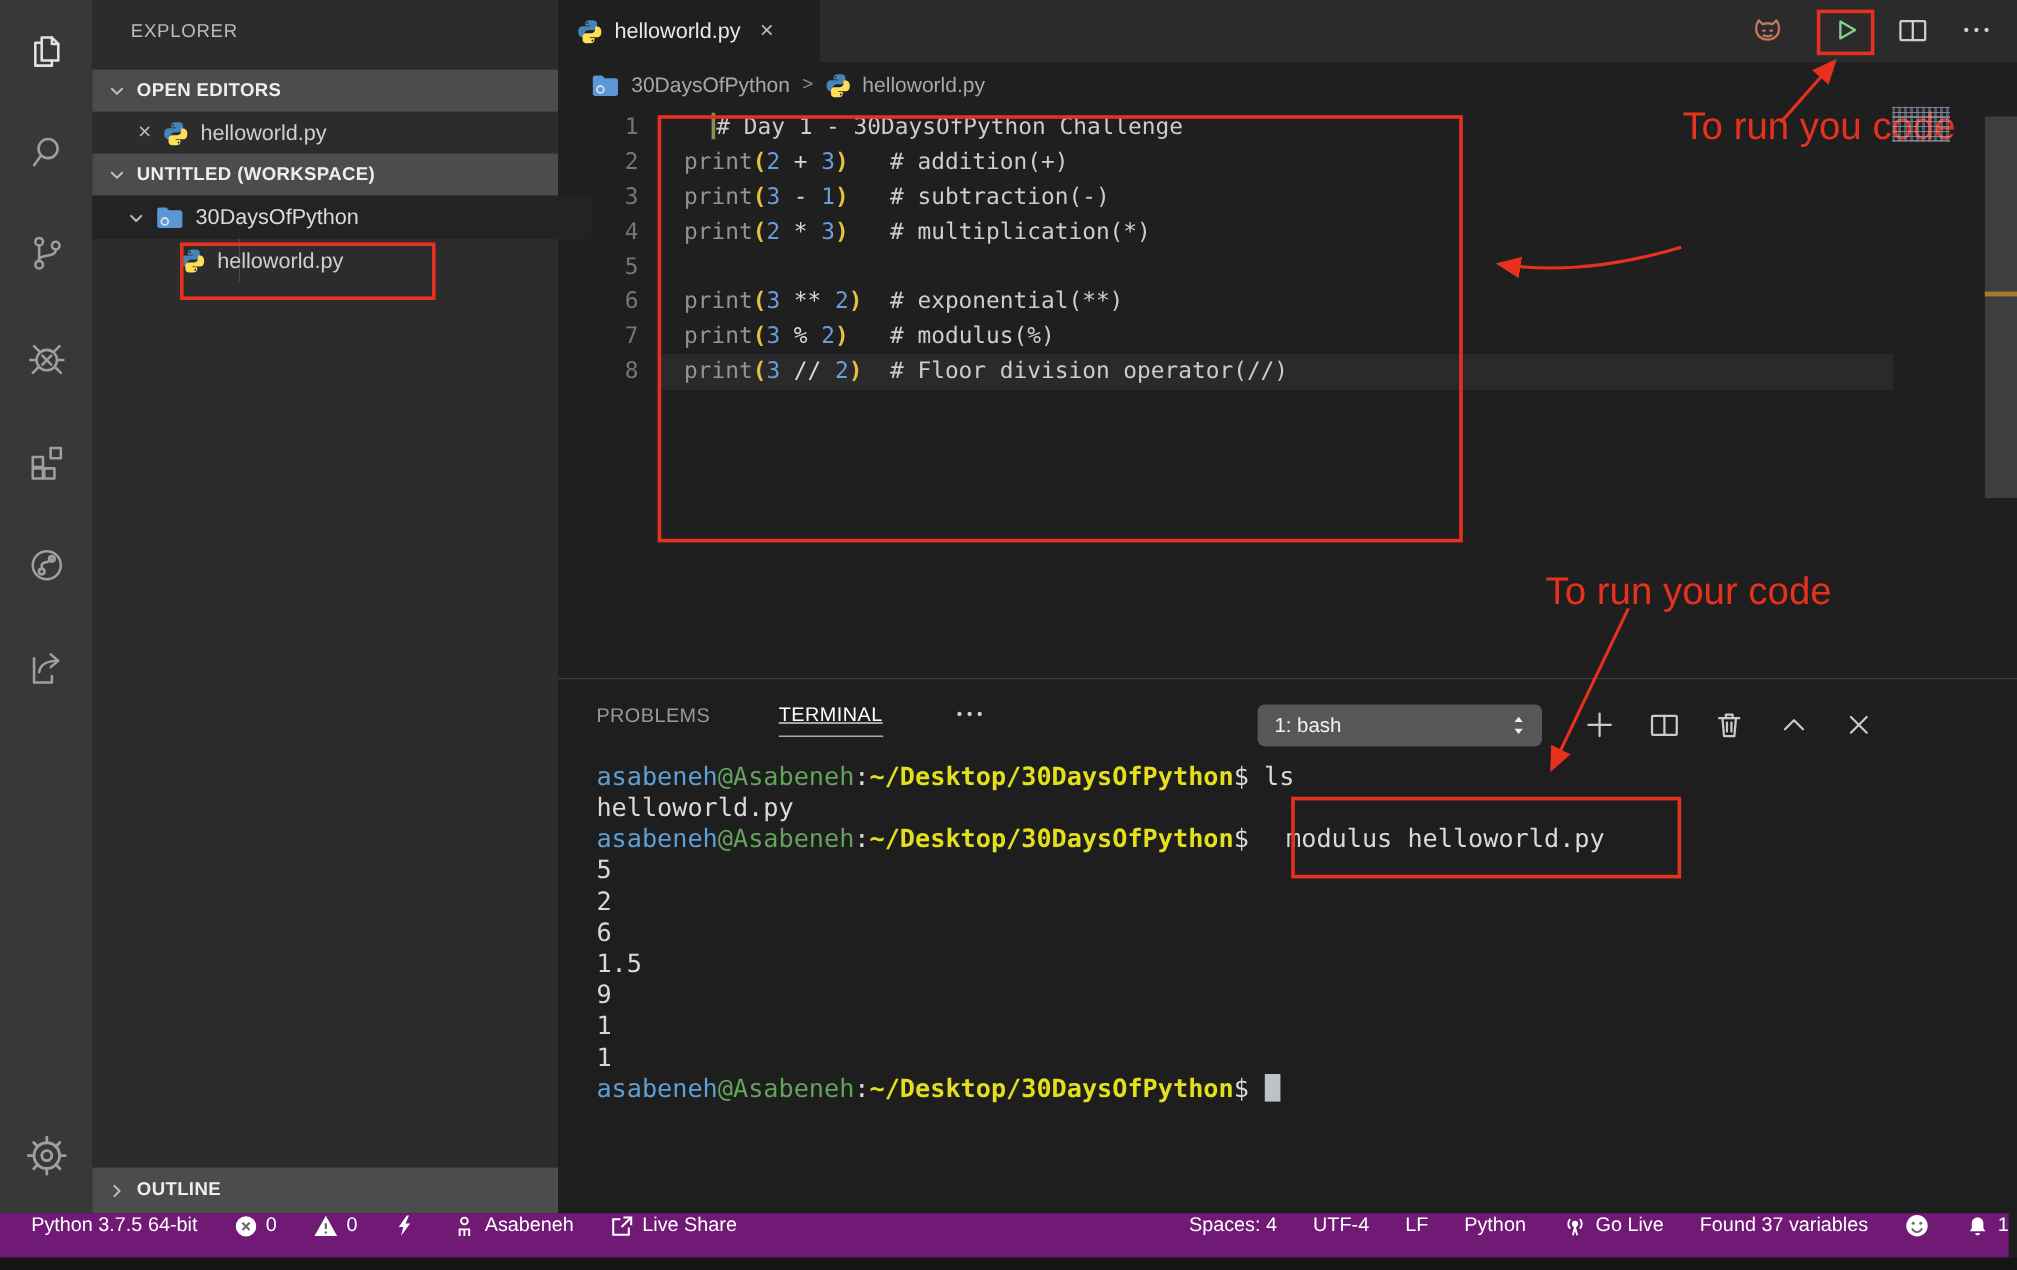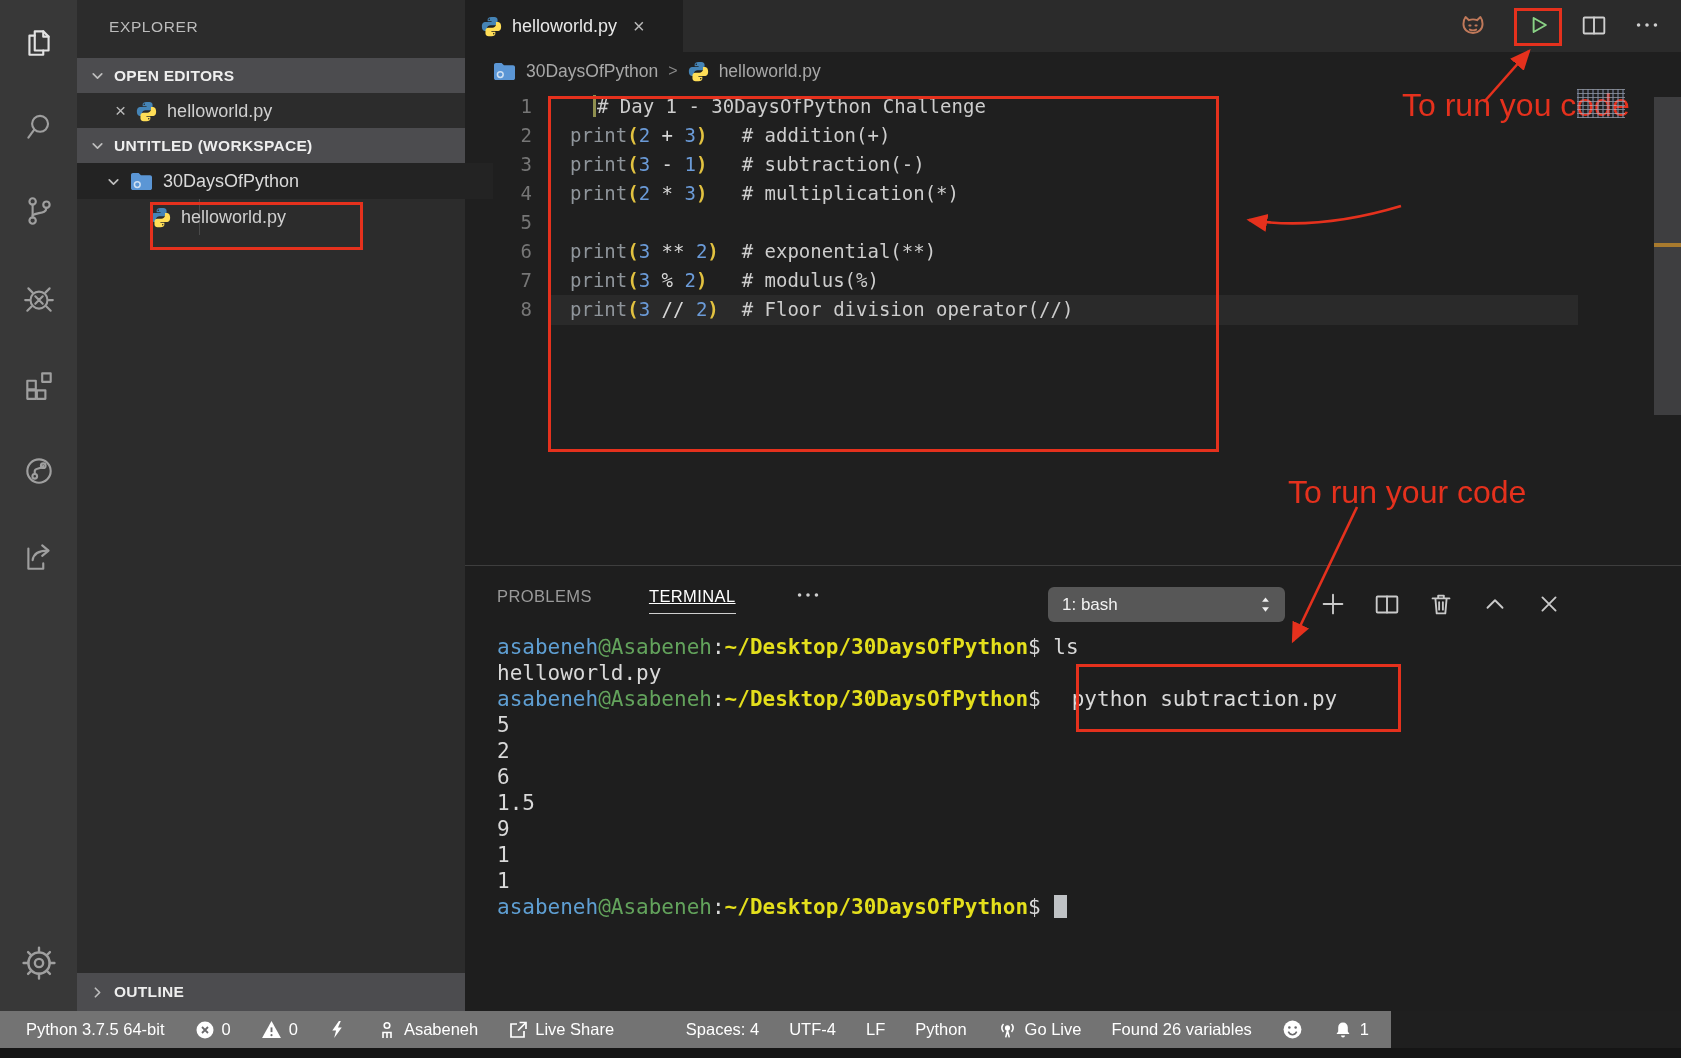--- a/index.html
+++ b/index.html
@@ -59,24 +59,24 @@
   .panel-actions .pa{width:30px;height:34px;display:flex;align-items:center;justify-content:center;cursor:pointer;}
   .terminal{position:absolute;left:32px;top:68px;font-family:"DejaVu Sans Mono",monospace;
             font-size:21px;color:#d9d9d9;}
   .term-line{height:26px;line-height:26px;white-space:pre;}
   .t-user{color:#5f9fd3;} .t-host{color:#63a35c;} .t-sep{color:#d9d9d9;}
   .t-path{color:#e4df1c;font-weight:bold;} .t-sym{color:#d9d9d9;}
   .cmd-boxed{margin-left:31px;}
   .term-cursor{display:inline-block;width:13px;height:23px;background:#bfc2c5;vertical-align:middle;
                margin-left:13px;margin-bottom:3px;}
   
-  .status-bar{position:absolute;left:0;top:1011px;width:1391px;height:37px;background:#737373;
-              display:flex;align-items:center;font-size:16.5px;color:#ffffff;}
+  .status-bar{position:absolute;left:0;top:1011px;width:1674px;height:37px;background:#701a75;
+              display:flex;align-items:flex-start;font-size:16.5px;color:#ffffff;}
   .sb-left{display:flex;align-items:center;gap:30px;padding-left:26px;}
-  .sb-right{display:flex;align-items:center;gap:30px;margin-left:auto;padding-right:22px;}
+  .sb-right{display:flex;align-items:center;gap:30px;margin-left:auto;}
   .sb-item{display:flex;align-items:center;gap:7px;cursor:pointer;white-space:nowrap;}
   .bottom-strip{position:absolute;left:0;top:1048px;width:1681px;height:10px;background:#151515;}
   
   .red-box{position:absolute;border:3px solid #e5311d;box-sizing:border-box;pointer-events:none;}
   .ann-text{position:absolute;color:#e5311d;font-size:32px;line-height:26px;pointer-events:none;}
   .arrows{position:absolute;left:0;top:0;width:1681px;height:1058px;pointer-events:none;}
   .noise{position:absolute;left:1577px;top:89px;width:48px;height:29px;opacity:.85;
          background:
            repeating-linear-gradient(90deg, rgba(150,165,200,.5) 0 2px, transparent 2px 5px),
            repeating-linear-gradient(180deg, rgba(200,205,215,.65) 0 1px, transparent 1px 4px);}
@@ -331,21 +331,21 @@
         </div>
         <div class="pa">
           <svg viewBox="0 0 32 32" width="30" height="30" fill="none" stroke="currentColor" stroke-width="2" stroke-linecap="round" stroke-linejoin="round">
             <path d="M9 9l14 14M23 9L9 23"></path>
           </svg>
         </div>
       </div>
     <div class="terminal" id="terminal">
         <div class="term-line"><span class="t-user">asabeneh</span><span class="t-host">@Asabeneh</span><span class="t-sep">:</span><span class="t-path">~/Desktop/30DaysOfPython</span><span class="t-sym">$</span><span> ls</span></div>
         <div class="term-line">helloworld.py</div>
-        <div class="term-line"><span class="t-user">asabeneh</span><span class="t-host">@Asabeneh</span><span class="t-sep">:</span><span class="t-path">~/Desktop/30DaysOfPython</span><span class="t-sym">$</span><span class="cmd-boxed">python subtraction.py</span></div>
+        <div class="term-line"><span class="t-user">asabeneh</span><span class="t-host">@Asabeneh</span><span class="t-sep">:</span><span class="t-path">~/Desktop/30DaysOfPython</span><span class="t-sym">$</span><span class="cmd-boxed">modulus helloworld.py</span></div>
         <div class="term-line">5</div>
         <div class="term-line">2</div>
         <div class="term-line">6</div>
         <div class="term-line">1.5</div>
         <div class="term-line">9</div>
         <div class="term-line">1</div>
         <div class="term-line">1</div>
         <div class="term-line"><span class="t-user">asabeneh</span><span class="t-host">@Asabeneh</span><span class="t-sep">:</span><span class="t-path">~/Desktop/30DaysOfPython</span><span class="t-sym">$</span><span class="term-cursor"></span></div>
       </div>
   </div>
@@ -417,21 +417,21 @@
         <span class="sb-item">
           <span style="display: inline-flex;">
             <svg viewBox="0 0 20 20" width="21" height="21" fill="none" stroke="#fff" stroke-width="1.5">
               <circle cx="10" cy="8.5" r="1.7" fill="#fff"></circle>
               <path d="M6.2 12.3a5.4 5.4 0 010-7.6M13.8 4.7a5.4 5.4 0 010 7.6M8.3 17.5L10 11l1.7 6.5"></path>
             </svg>
           </span>
           <span>Go Live</span>
         </span>
         <span class="sb-item">
-          <span>Found 26 variables</span>
+          <span>Found 37 variables</span>
         </span>
         <span class="sb-item">
           <span style="display: inline-flex;">
             <svg viewBox="0 0 20 20" width="21" height="21">
               <circle cx="10" cy="10" r="8.5" fill="#fff"></circle>
               <circle cx="7" cy="8" r="1.2" fill="#6a6a6c"></circle>
               <circle cx="13" cy="8" r="1.2" fill="#6a6a6c"></circle>
               <path d="M6 12c1 2 2.5 3 4 3s3-1 4-3" fill="none" stroke="#6a6a6c" stroke-width="1.5"></path>
             </svg>
           </span>

